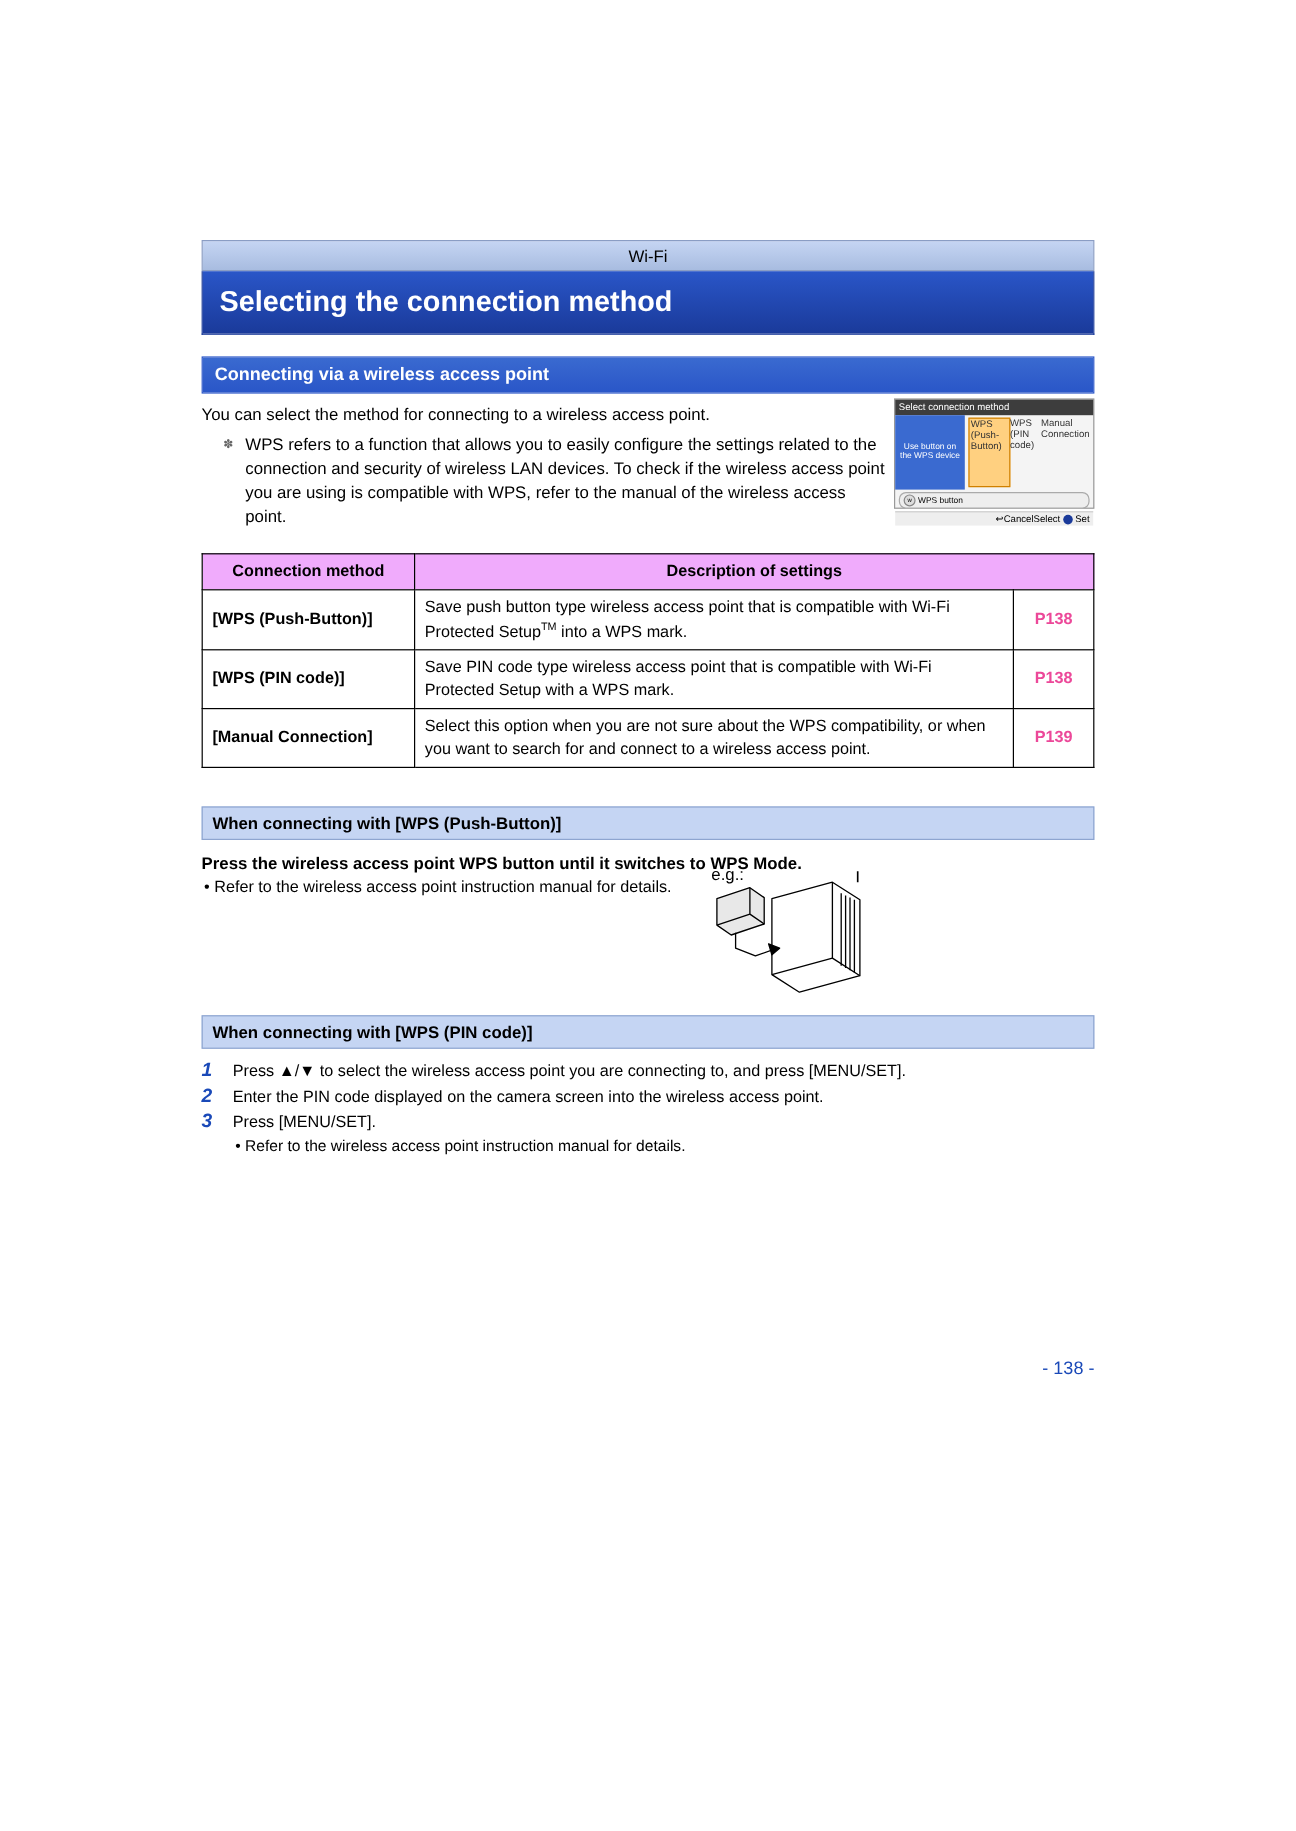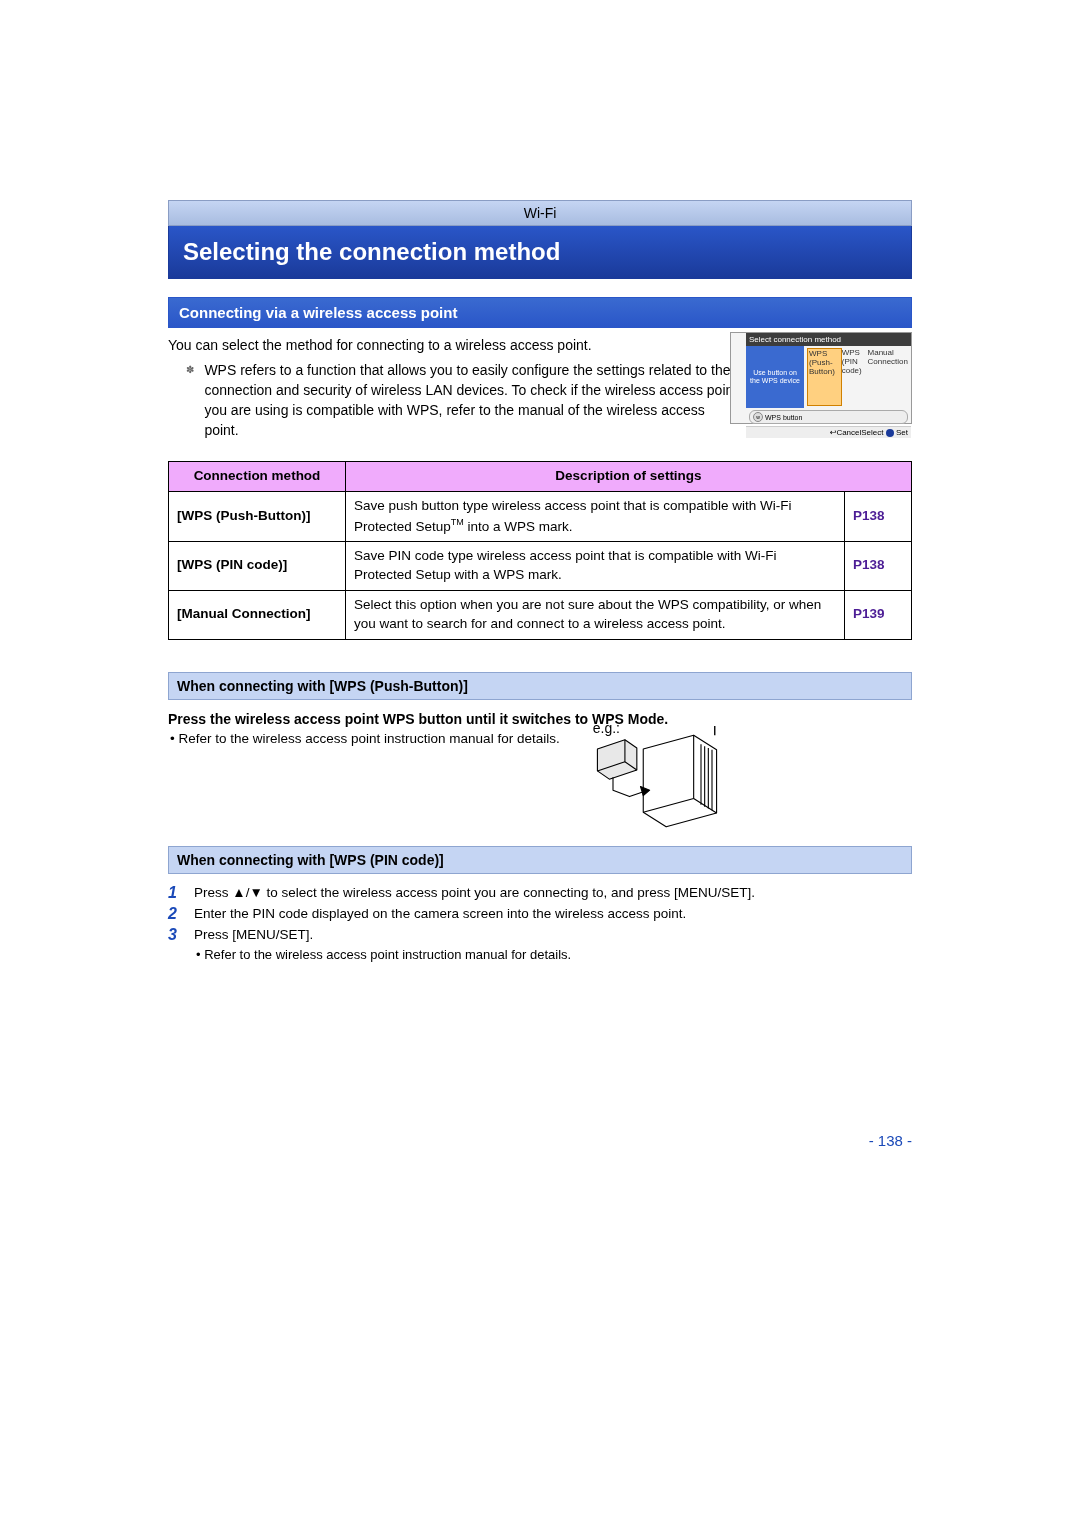--- a/index.html
+++ b/index.html
@@ -66,21 +66,20 @@
   }
   .ui-thumb {
     position: absolute;
     right: 168px;
     top: 332px;
     width: 165px;
     height: 90px;
     border: 1px solid #999;
     background: #f4f4f4;
     font-size: 9px;
-    padding-left: 15px;
   }
   .ui-thumb-header {
     background: #3d3d3d;
     color: #fff;
     padding: 2px 3px;
     font-size: 8px;
   }
   .ui-thumb-body {
     display: flex;
     height: 62px;
@@ -146,23 +145,23 @@
     vertical-align: middle;
     font-size: 13.5px;
     line-height: 1.4;
   }
   table.methods th {
     background: #f0abfc;
     font-weight: bold;
     text-align: center;
   }
   table.methods td.page-ref {
-    color: #4c1d95;
-    font-weight: bold;
-    text-align: left;
+    color: #ec4899;
+    font-weight: bold;
+    text-align: center;
     width: 50px;
   }
   table.methods td.method-name {
     font-weight: bold;
     width: 160px;
   }
   sup { font-size: 9px; }
 
   .section-bar {
     background: #c5d5f3;

